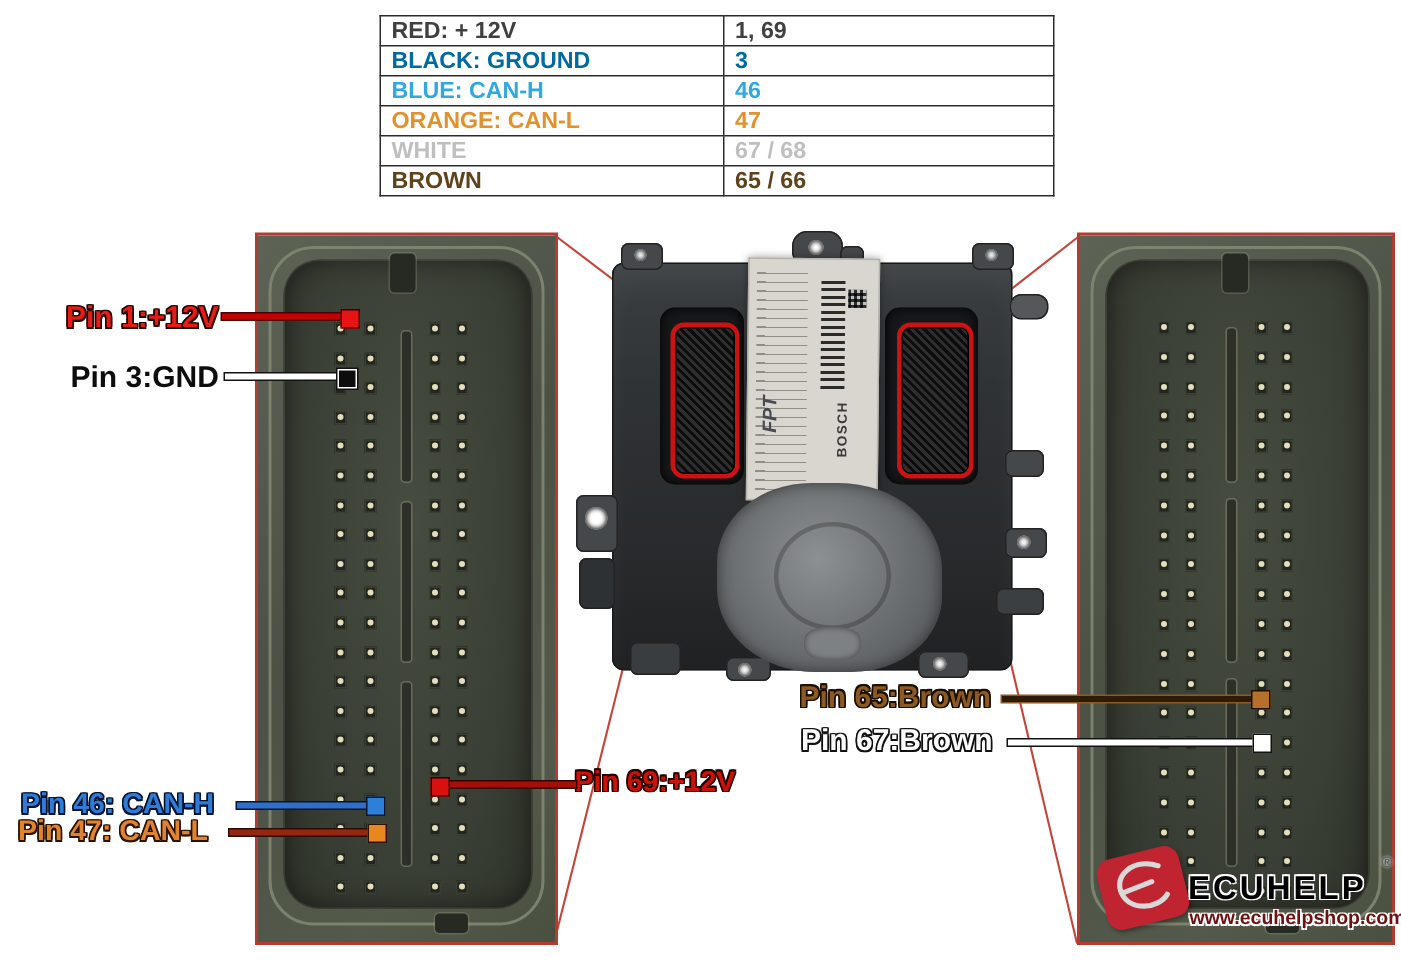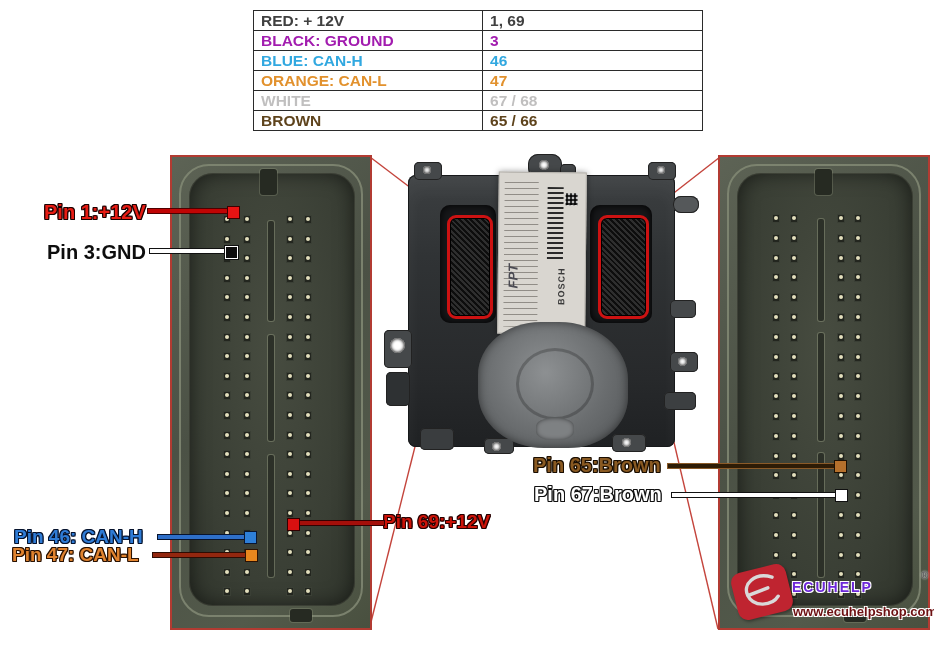--- a/index.html
+++ b/index.html
@@ -9,21 +9,21 @@
   }
   
   #pin-table{position:absolute;left:253px;top:10px;width:450px;border-collapse:collapse;z-index:4;}
   #pin-table td{
     border:1.5px solid #2b2b2b;height:19px;padding:0 0 0 7px;
     font-size:15.5px;font-weight:bold;line-height:19px;white-space:nowrap;
   }
   #pin-table td.c1{width:227px;}
   #pin-table td.c2{width:223px;}
   .tr-red td{color:#404040;}
-  .tr-black td{color:#a21caf;}
+  .tr-black td{color:#0369a1;}
   .tr-blue td{color:#31a8e0;}
   .tr-orange td{color:#e2912d;margin-top:32px;}
   .tr-white td{color:#c0bfbf;}
   .tr-brown td{color:#5e431c;}
   
   .photo{
     position:absolute;z-index:2;border:2px solid #b23b32;
     background:linear-gradient(135deg,#5d6355,#4b5145 45%,#535a4b 80%,#49503f);
     overflow:hidden;
   }
@@ -81,22 +81,22 @@
   
   .co-label{position:absolute;z-index:5;font-weight:bold;white-space:nowrap;}
   .stroke{text-shadow:-1px -1px 0 var(--oc),1px -1px 0 var(--oc),-1px 1px 0 var(--oc),
     1px 1px 0 var(--oc),-1px 0 0 var(--oc),1px 0 0 var(--oc),0 -1px 0 var(--oc),0 1px 0 var(--oc);}
   .co-line{position:absolute;z-index:5;height:4px;}
   .co-sq{position:absolute;z-index:5;width:11px;height:11px;}
   
   #logo{position:absolute;z-index:6;}
   #logo-badge{position:absolute;left:734px;top:568px;width:56px;height:48px;background:#bf2430;
     border-radius:10px;transform:rotate(-14deg);box-shadow:1px 2px 3px rgba(0,0,0,.35);}
-  #logo-brand{position:absolute;left:792px;top:579px;font-size:14px;font-weight:bold;
-    color:#6d28d9;letter-spacing:2px;
+  #logo-brand{position:absolute;left:792px;top:579px;font-size:22px;font-weight:bold;
+    color:#000000;letter-spacing:2px;
     text-shadow:-1px -1px 0 #fff,1px -1px 0 #fff,-1px 1px 0 #fff,1px 1px 0 #fff;}
   #logo-reg{position:absolute;left:921px;top:570px;font-size:10px;font-weight:bold;color:#58595b;
     text-shadow:0 0 2px #fff;}
   #logo-url{position:absolute;left:793px;top:604px;font-size:13px;font-weight:bold;color:#6e1113;
     text-shadow:-1px -1px 0 #fff,1px -1px 0 #fff,-1px 1px 0 #fff,1px 1px 0 #fff;}
 </style>
 </head>
 <body>
 
 <div id="canvas">

